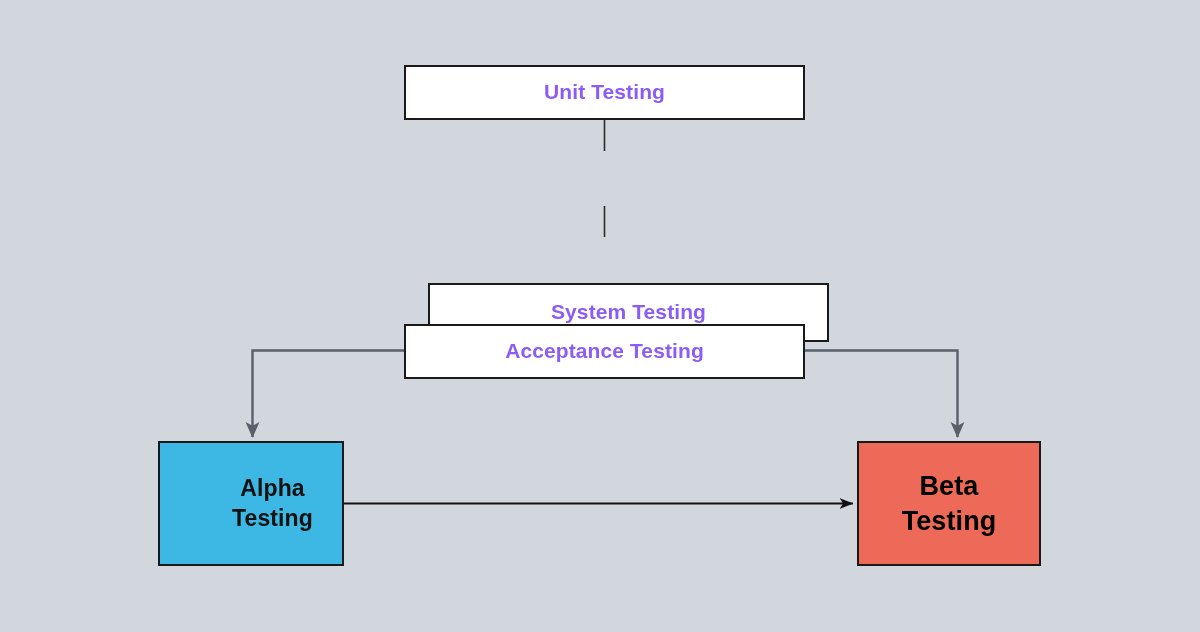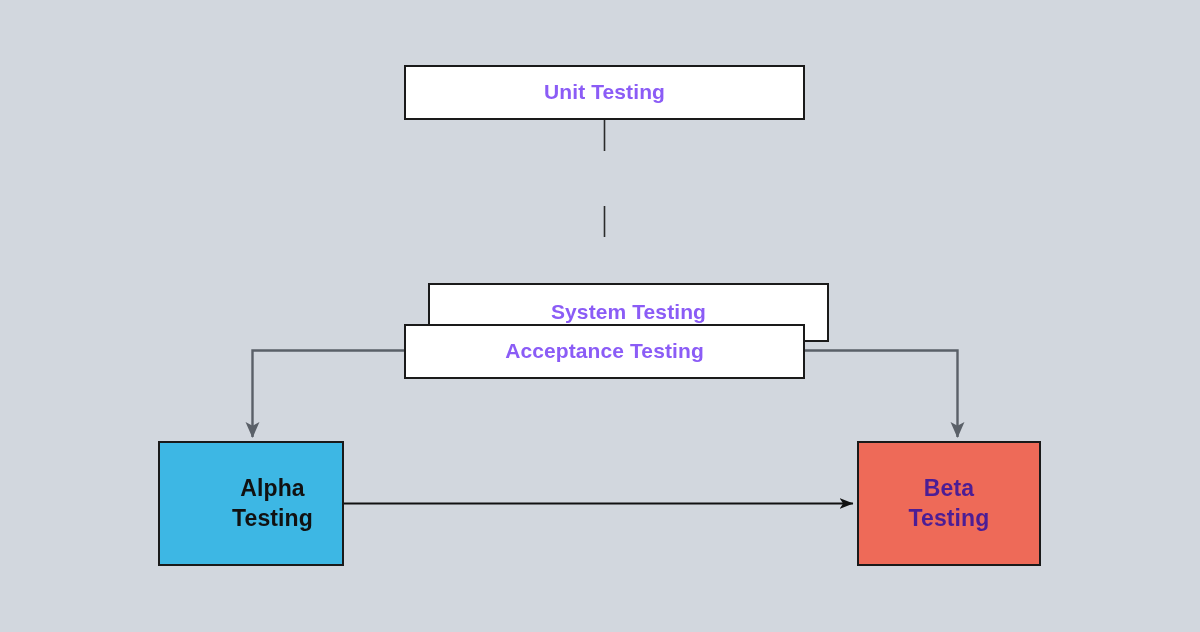--- a/index.html
+++ b/index.html
@@ -53,22 +53,22 @@
   }
   .node-alpha .node-label {
     color: #111111;
     font-size: 23px;
     margin-left: 43px;
   }
   .node-beta {
     background: #ee6a58;
   }
   .node-beta .node-label {
-    color: #4c1d95;
-    font-size: 23px;
+    color: #000000;
+    font-size: 27px;
   }
   
   #node-unit        { left: 404px; top: 65px;  width: 401px; height: 55px; }
   #node-integration { left: 404px; top: 151px; width: 401px; height: 55px; }
   #node-system      { left: 428px; top: 237px; width: 401px; height: 59px; margin-top: 46px; }
   #node-acceptance  { left: 404px; top: 324px; width: 401px; height: 55px; text-align: center; }
   #node-alpha       { left: 158px; top: 441px; width: 186px; height: 125px; }
   #node-beta        { left: 857px; top: 441px; width: 184px; height: 125px; }
 </style>
 </head>

